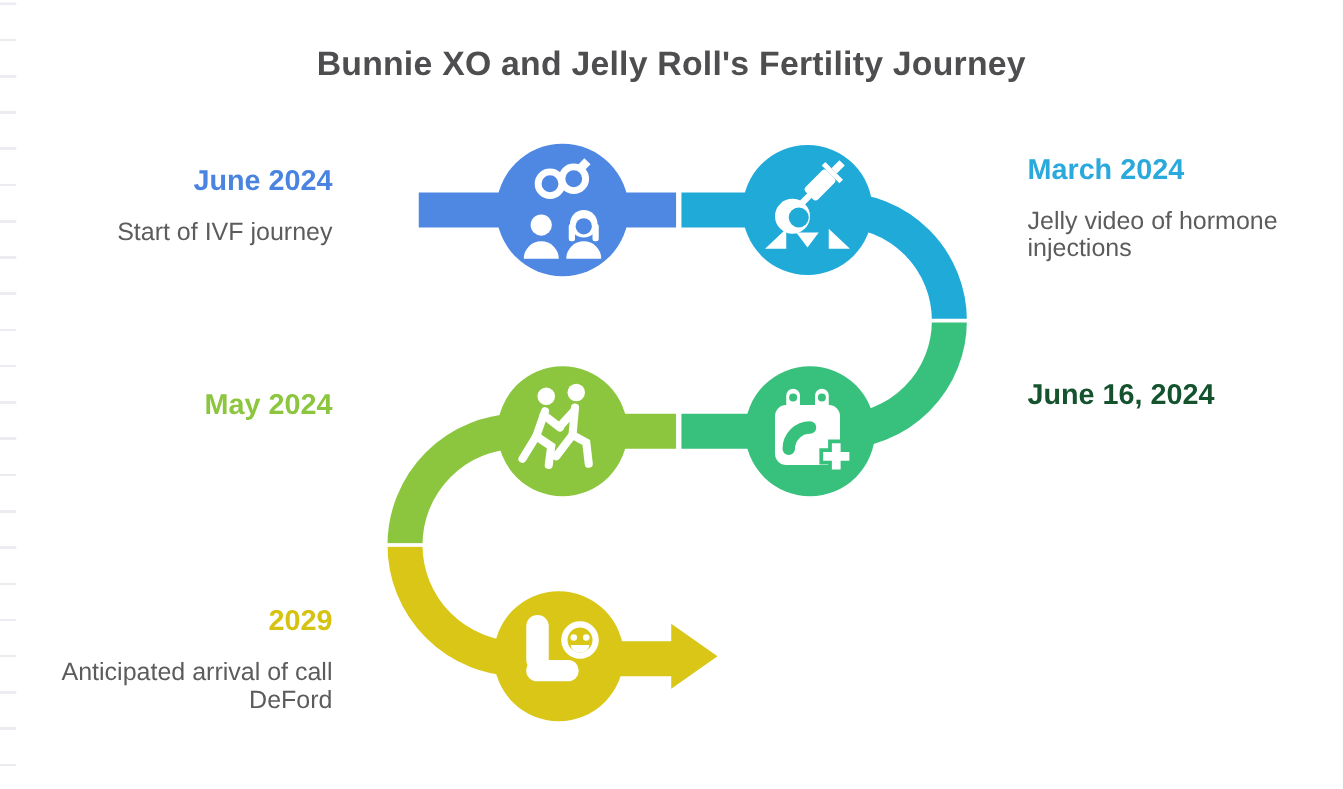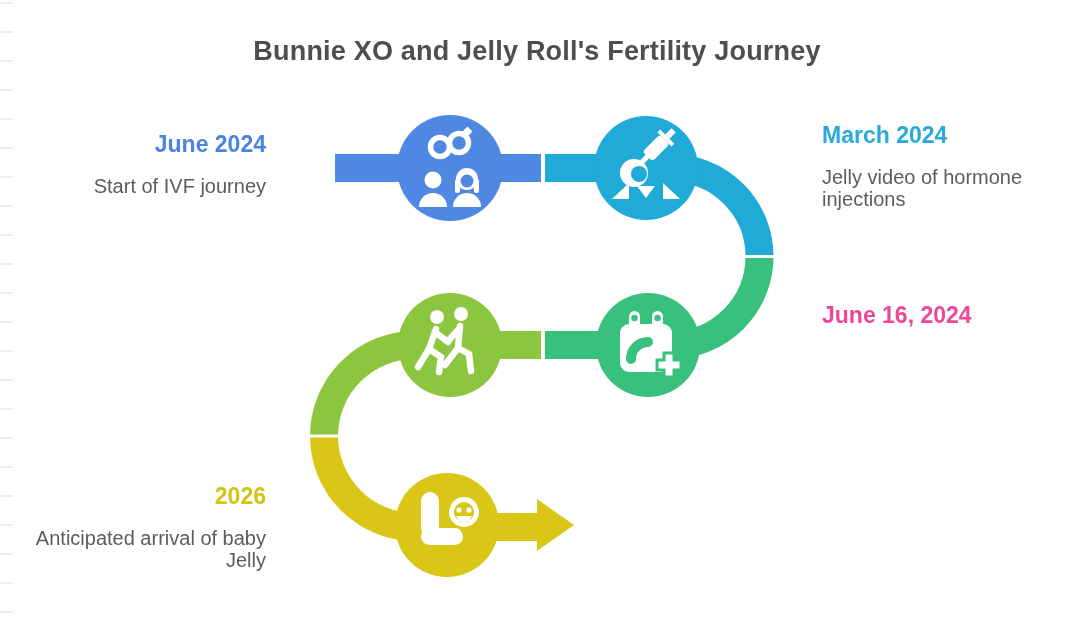--- a/index.html
+++ b/index.html
@@ -22,21 +22,21 @@
 
   .m0{left:40px;width:226px;top:131px;}
   .m1{left:822px;width:212px;top:122px;}
   .m2{left:40px;width:226px;top:310px;}
   .m3{left:822px;width:212px;top:302px;}
   .m4{left:26px;width:240px;top:483px;}
 
   .d0{color:#4a84e0;}
   .d1{color:#29a9dc;}
   .d2{color:#8cc63f;}
-  .d3{color:#ec4899;}
+  .d3{color:#14532d;}
   .d4{color:#d5c310;}
 </style>
 </head>
 <body>
 
 <div class="canvas">
 
   <div class="margin-ticks"></div>
 
   <div class="page-title">Bunnie XO and Jelly Roll's Fertility Journey</div>
@@ -123,24 +123,25 @@
     <div class="m-date d0">June 2024</div>
     <div class="m-desc">Start of IVF journey</div>
   </div>
 
   <div class="m-block m-right m1">
     <div class="m-date d1">March 2024</div>
     <div class="m-desc">Jelly video of hormone injections</div>
   </div>
 
   <div class="m-block m-left m2">
+    <div class="m-date d2">May 2024</div>
   </div>
 
   <div class="m-block m-right m3">
     <div class="m-date d3">June 16, 2024</div>
   </div>
 
   <div class="m-block m-left m4">
-    <div class="m-date d4">2026</div>
-    <div class="m-desc">Anticipated arrival of baby Jelly</div>
+    <div class="m-date d4">2029</div>
+    <div class="m-desc">Anticipated arrival of call DeFord</div>
   </div>
 
 </div>
 
 </body></html>

